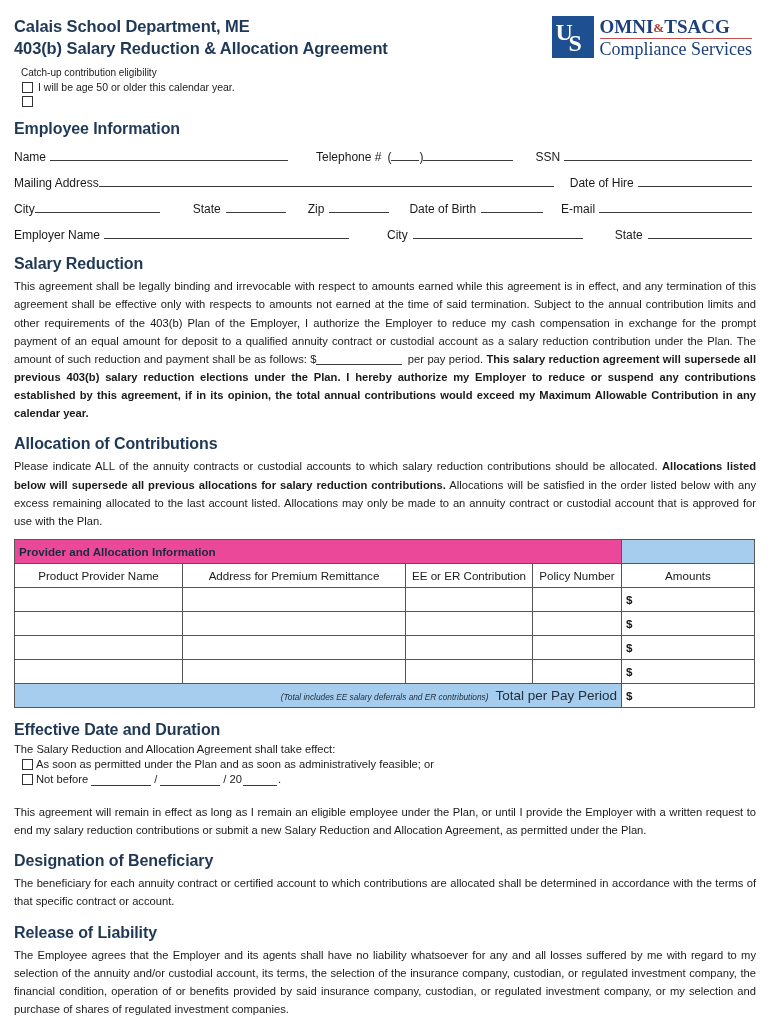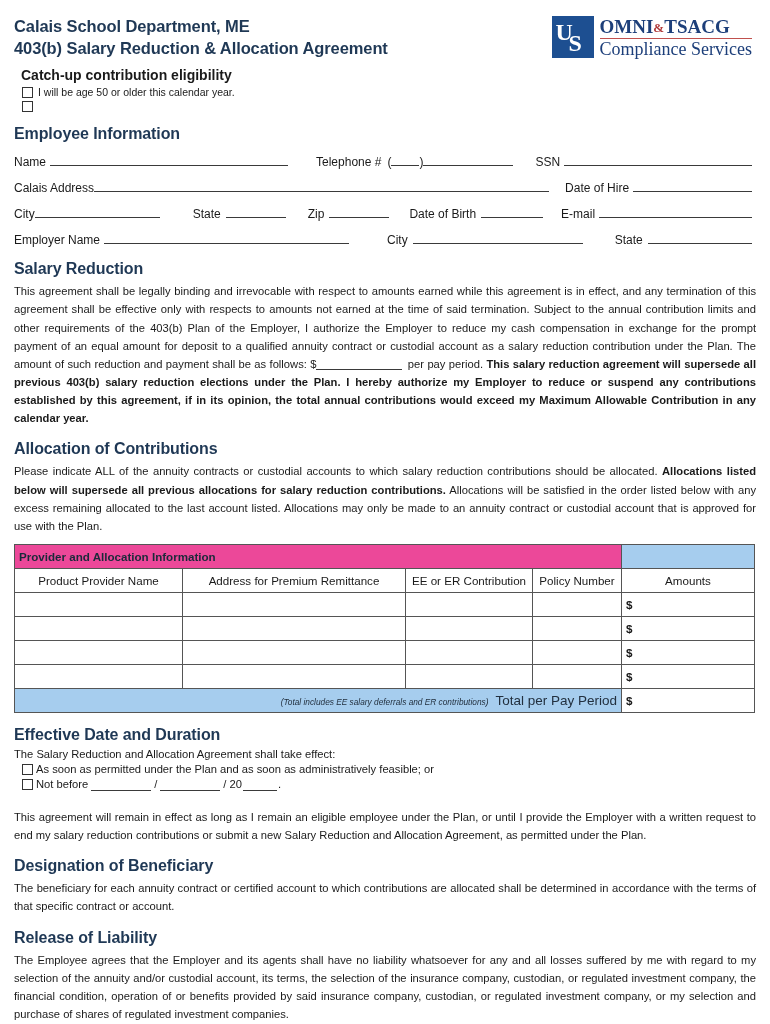--- a/index.html
+++ b/index.html
@@ -111,22 +111,22 @@
     width: 9px;
     height: 9px;
     border: 1.3px solid #333;
     background: #fff;
     flex: none;
     margin-right: 6px;
     margin-left: 7px;
   }
   .cb-tight { margin-left: 8px; margin-right: 5px; }
   .subhead {
-    font-size: 14px;
-    font-weight: bold;
+    font-size: 10px;
+    font-weight: normal;
     margin-top: 8px;
     margin-left: 7px;
   }
 
   
   h2.sec {
     font-size: 16px;
     font-weight: bold;
     color: #1f3855;
     margin: 13px 0 4px 0;
@@ -303,21 +303,21 @@
     <span class="lbl">(</span>
     <span class="dash" style="width:28px"></span>
     <span class="lbl">)</span>
     <span class="dash" style="width:90px"></span>
     <span class="sp" style="width:22px"></span>
     <span class="lbl">SSN</span>
     <span class="dash fill" style="margin-left:4px;margin-right:4px"></span>
   </div>
 
   <div class="field-row">
-    <span class="lbl">Calais Address</span>
+    <span class="lbl">Mailing Address</span>
     <span class="dash" style="width:455px"></span>
     <span class="sp" style="width:16px"></span>
     <span class="lbl">Date of Hire</span>
     <span class="dash fill" style="margin-left:4px;margin-right:4px"></span>
   </div>
 
   <div class="field-row">
     <span class="lbl">City</span>
     <span class="dash" style="width:125px"></span>
     <span class="sp" style="width:33px"></span>

